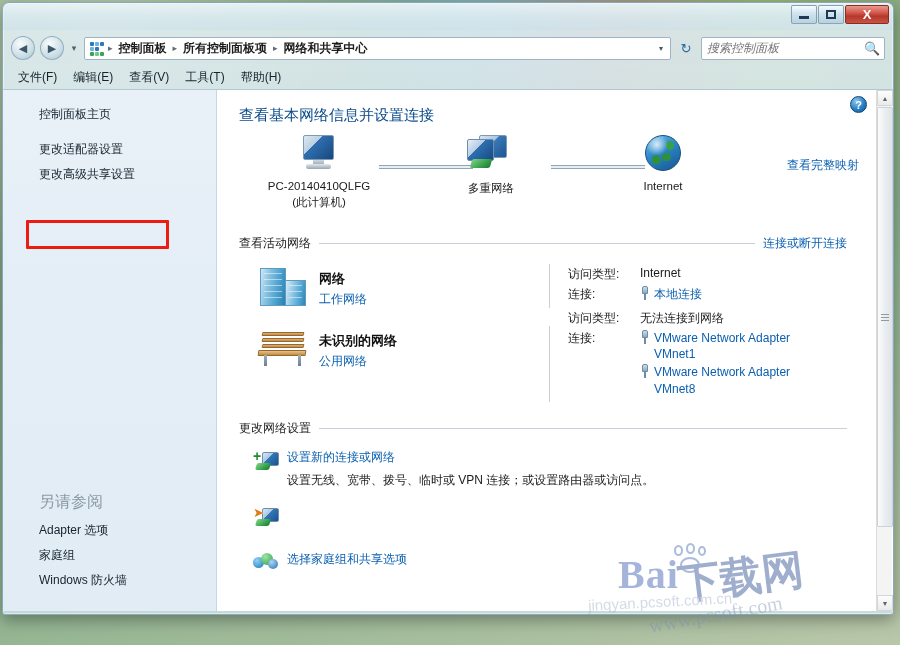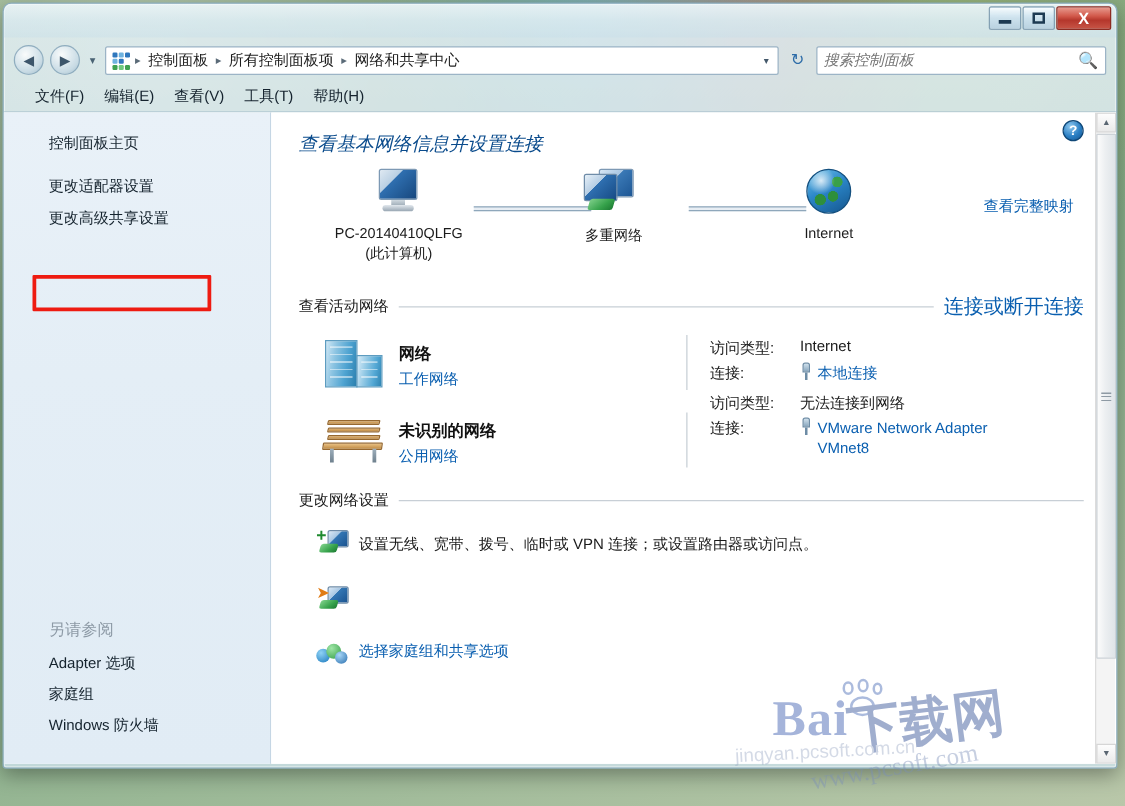--- a/index.html
+++ b/index.html
@@ -74,39 +74,40 @@
   }
   .cp-icon {
     width: 15px; height: 15px; flex: 0 0 auto; position: relative;
   }
   .cp-icon i {
     position: absolute; width: 4px; height: 4px; border-radius: 1px;
   }
   .crumb {
     font-size: 12px; color: #1c1c1c; white-space: nowrap; cursor: pointer;
     padding: 1px 2px;
+    font-weight: bold;
   }
   .crumb-sep { font-size: 9px; color: #5b6b78; padding: 0 1px; }
   .addr-spacer { flex: 1; }
   .addr-caret { font-size: 8px; color: #43586a; padding: 0 5px; cursor: pointer; }
   .refresh { width: 20px; text-align: center; color: #2d6ca8; font-size: 13px; cursor: pointer; }
   #searchbox {
-    width: 232px; height: 23px; background: #fff;
+    width: 184px; height: 23px; background: #fff;
     border: 1px solid #9cb4c6; border-radius: 2px;
     display: flex; align-items: center; padding: 0 5px;
   }
   #searchbox input {
     flex: 1; border: 0; outline: 0; font-size: 12px; color: #6f7b85;
     font-family: "Liberation Sans", sans-serif; font-style: italic; background: transparent;
   }
   .mag { color: #3a6d9a; font-size: 13px; }
 
   
   #menubar {
-    height: 24px; display: flex; align-items: center; gap: 2px; padding-left: 18px;
+    height: 24px; display: flex; align-items: center; gap: 2px; padding-left: 8px;
     border-bottom: 1px solid rgba(150,178,194,0.55);
   }
   .menuitem { font-size: 12px; color: #15232e; padding: 2px 7px; cursor: pointer; border-radius: 2px; }
 
   
   #body { display: flex; height: 521px; background: #fff; }
 
   
   #sidebar {
     width: 214px; flex: 0 0 214px; position: relative;
@@ -118,38 +119,38 @@
     display: block; font-size: 12px; color: #15232e;
     padding: 5px 10px 5px 36px; cursor: pointer; line-height: 1.25;
   }
   .side-group-gap { height: 10px; }
   #adapter-highlight {
     position: absolute; left: 23px; top: 130px; width: 143px; height: 29px;
     border: 3px solid #ee1b11; border-radius: 1px; pointer-events: none;
   }
   #seealso { position: absolute; left: 0; bottom: 18px; width: 100%; }
   .side-head {
-    font-size: 13px; color: #8d9aa6; padding: 3px 2px 5px 36px;
+    font-size: 16px; color: #8d9aa6; padding: 3px 2px 5px 36px;
   }
 
   
   #content {
     flex: 1; position: relative; background: #fff; overflow: hidden;
   }
   #contentpad { padding: 10px 22px 0 14px; }
   #helpicon {
     position: absolute; right: 26px; top: 6px; width: 17px; height: 17px;
     border-radius: 50%;
     background: radial-gradient(circle at 35% 28%, #8fc8ee 0%, #2a7fc4 55%, #14548f 100%);
     color: #fff; font-size: 11px; font-weight: bold;
     display: flex; align-items: center; justify-content: center;
     cursor: pointer; border: 1px solid #0f4777;
   }
   h1.pagetitle {
-    font-size: 15px; font-weight: normal; color: #0a4b8c; margin: 6px 0 10px 8px; font-style: italic;
+    font-size: 15px; font-weight: normal; color: #0a4b8c; margin: 6px 0 10px 8px;
   }
 
   
   #netmap { position: relative; height: 96px; margin: 0 0 4px 0; }
   .map-node { position: absolute; text-align: center; width: 140px; }
   .map-label { font-size: 11.5px; color: #1b1b1b; margin-top: 4px; line-height: 1.35; }
   .map-line {
     position: absolute; top: 30px; height: 4px;
     border-top: 1px solid #8fa7bb; border-bottom: 1px solid #8fa7bb;
     background: #e8eef4;
@@ -243,25 +244,25 @@
     position: absolute; left: 2px; top: 0; width: 6px; height: 8px; border-radius: 2px 2px 0 0;
     background: linear-gradient(180deg, #cfe0ec, #8aa8bf); border: 1px solid #6d8ca5;
   }
   .plugicon .pstem {
     position: absolute; left: 4px; top: 8px; width: 2px; height: 6px; background: #6d8ca5;
   }
 
   
   .sect { margin-top: 4px; }
   .sect-head {
-    display: flex; align-items: center; gap: 8px; margin: 0 4px 6px 8px;
+    display: flex; align-items: center; gap: 8px; margin: 0 24px 6px 8px;
   }
   .sect-title { font-size: 12px; color: #1a1a1a; white-space: nowrap; }
   .sect-rule { flex: 1; height: 1px; background: #c8cfd6; }
-  .sect-link { font-size: 16px; color: #0a5fb0; cursor: pointer; white-space: nowrap; }
+  .sect-link { font-size: 12px; color: #0a5fb0; cursor: pointer; white-space: nowrap; }
 
   
   .netrow { display: flex; align-items: flex-start; padding: 6px 0 4px 18px; }
   .netrow .icwrap { width: 70px; flex: 0 0 70px; display: flex; justify-content: center; padding-top: 2px; }
   .netrow .names { width: 230px; flex: 0 0 230px; padding-top: 6px; }
   .netname { font-size: 13px; color: #111; font-weight: bold; }
   .nettype { font-size: 12px; color: #0a5fb0; margin-top: 3px; cursor: pointer; }
   .netdiv { width: 1px; background: #c8cfd6; align-self: stretch; margin-right: 18px; }
   .details { flex: 1; padding-top: 2px; }
   .drow { display: flex; font-size: 12px; margin-bottom: 3px; }
@@ -545,20 +546,27 @@
                 <span class="dvalue">无法连接到网络</span>
               </div>
               <div class="drow">
                 <span class="dlabel">连接:</span>
                 <span style="display:block">
                   <span class="conn-item">
                     <span class="plugicon">
                         <span class="pbody"></span>
                         <span class="pstem"></span>
                       </span>
+                    <span class="dlink conn-text" style="max-width:170px; display:inline-block;">VMware Network Adapter VMnet1</span>
+                  </span>
+                  <span class="conn-item">
+                    <span class="plugicon">
+                        <span class="pbody"></span>
+                        <span class="pstem"></span>
+                      </span>
                     <span class="dlink conn-text" style="max-width:170px; display:inline-block;">VMware Network Adapter VMnet8</span>
                   </span>
                 </span>
               </div>
             </div>
           </div>
         </div>
 
         <div class="sect" style="margin-top:14px;">
           <div class="sect-head">
@@ -566,20 +574,21 @@
             <span class="sect-rule"></span>
           </div>
 
           <div class="task">
             <div class="tico">
               <span class="taskico">
                 <span class="tmon"></span><span class="tplug"></span><span class="badge-plus">+</span>
               </span>
             </div>
             <div class="tbody">
+              <div class="task-title">设置新的连接或网络</div>
               <div class="task-desc">设置无线、宽带、拨号、临时或 VPN 连接；或设置路由器或访问点。</div>
             </div>
           </div>
 
           <div class="task" style="padding-top:14px;">
             <div class="tico">
               <span class="taskico">
                 <span class="tmon"></span><span class="tplug"></span><span class="badge-arrow">➤</span>
               </span>
             </div>

